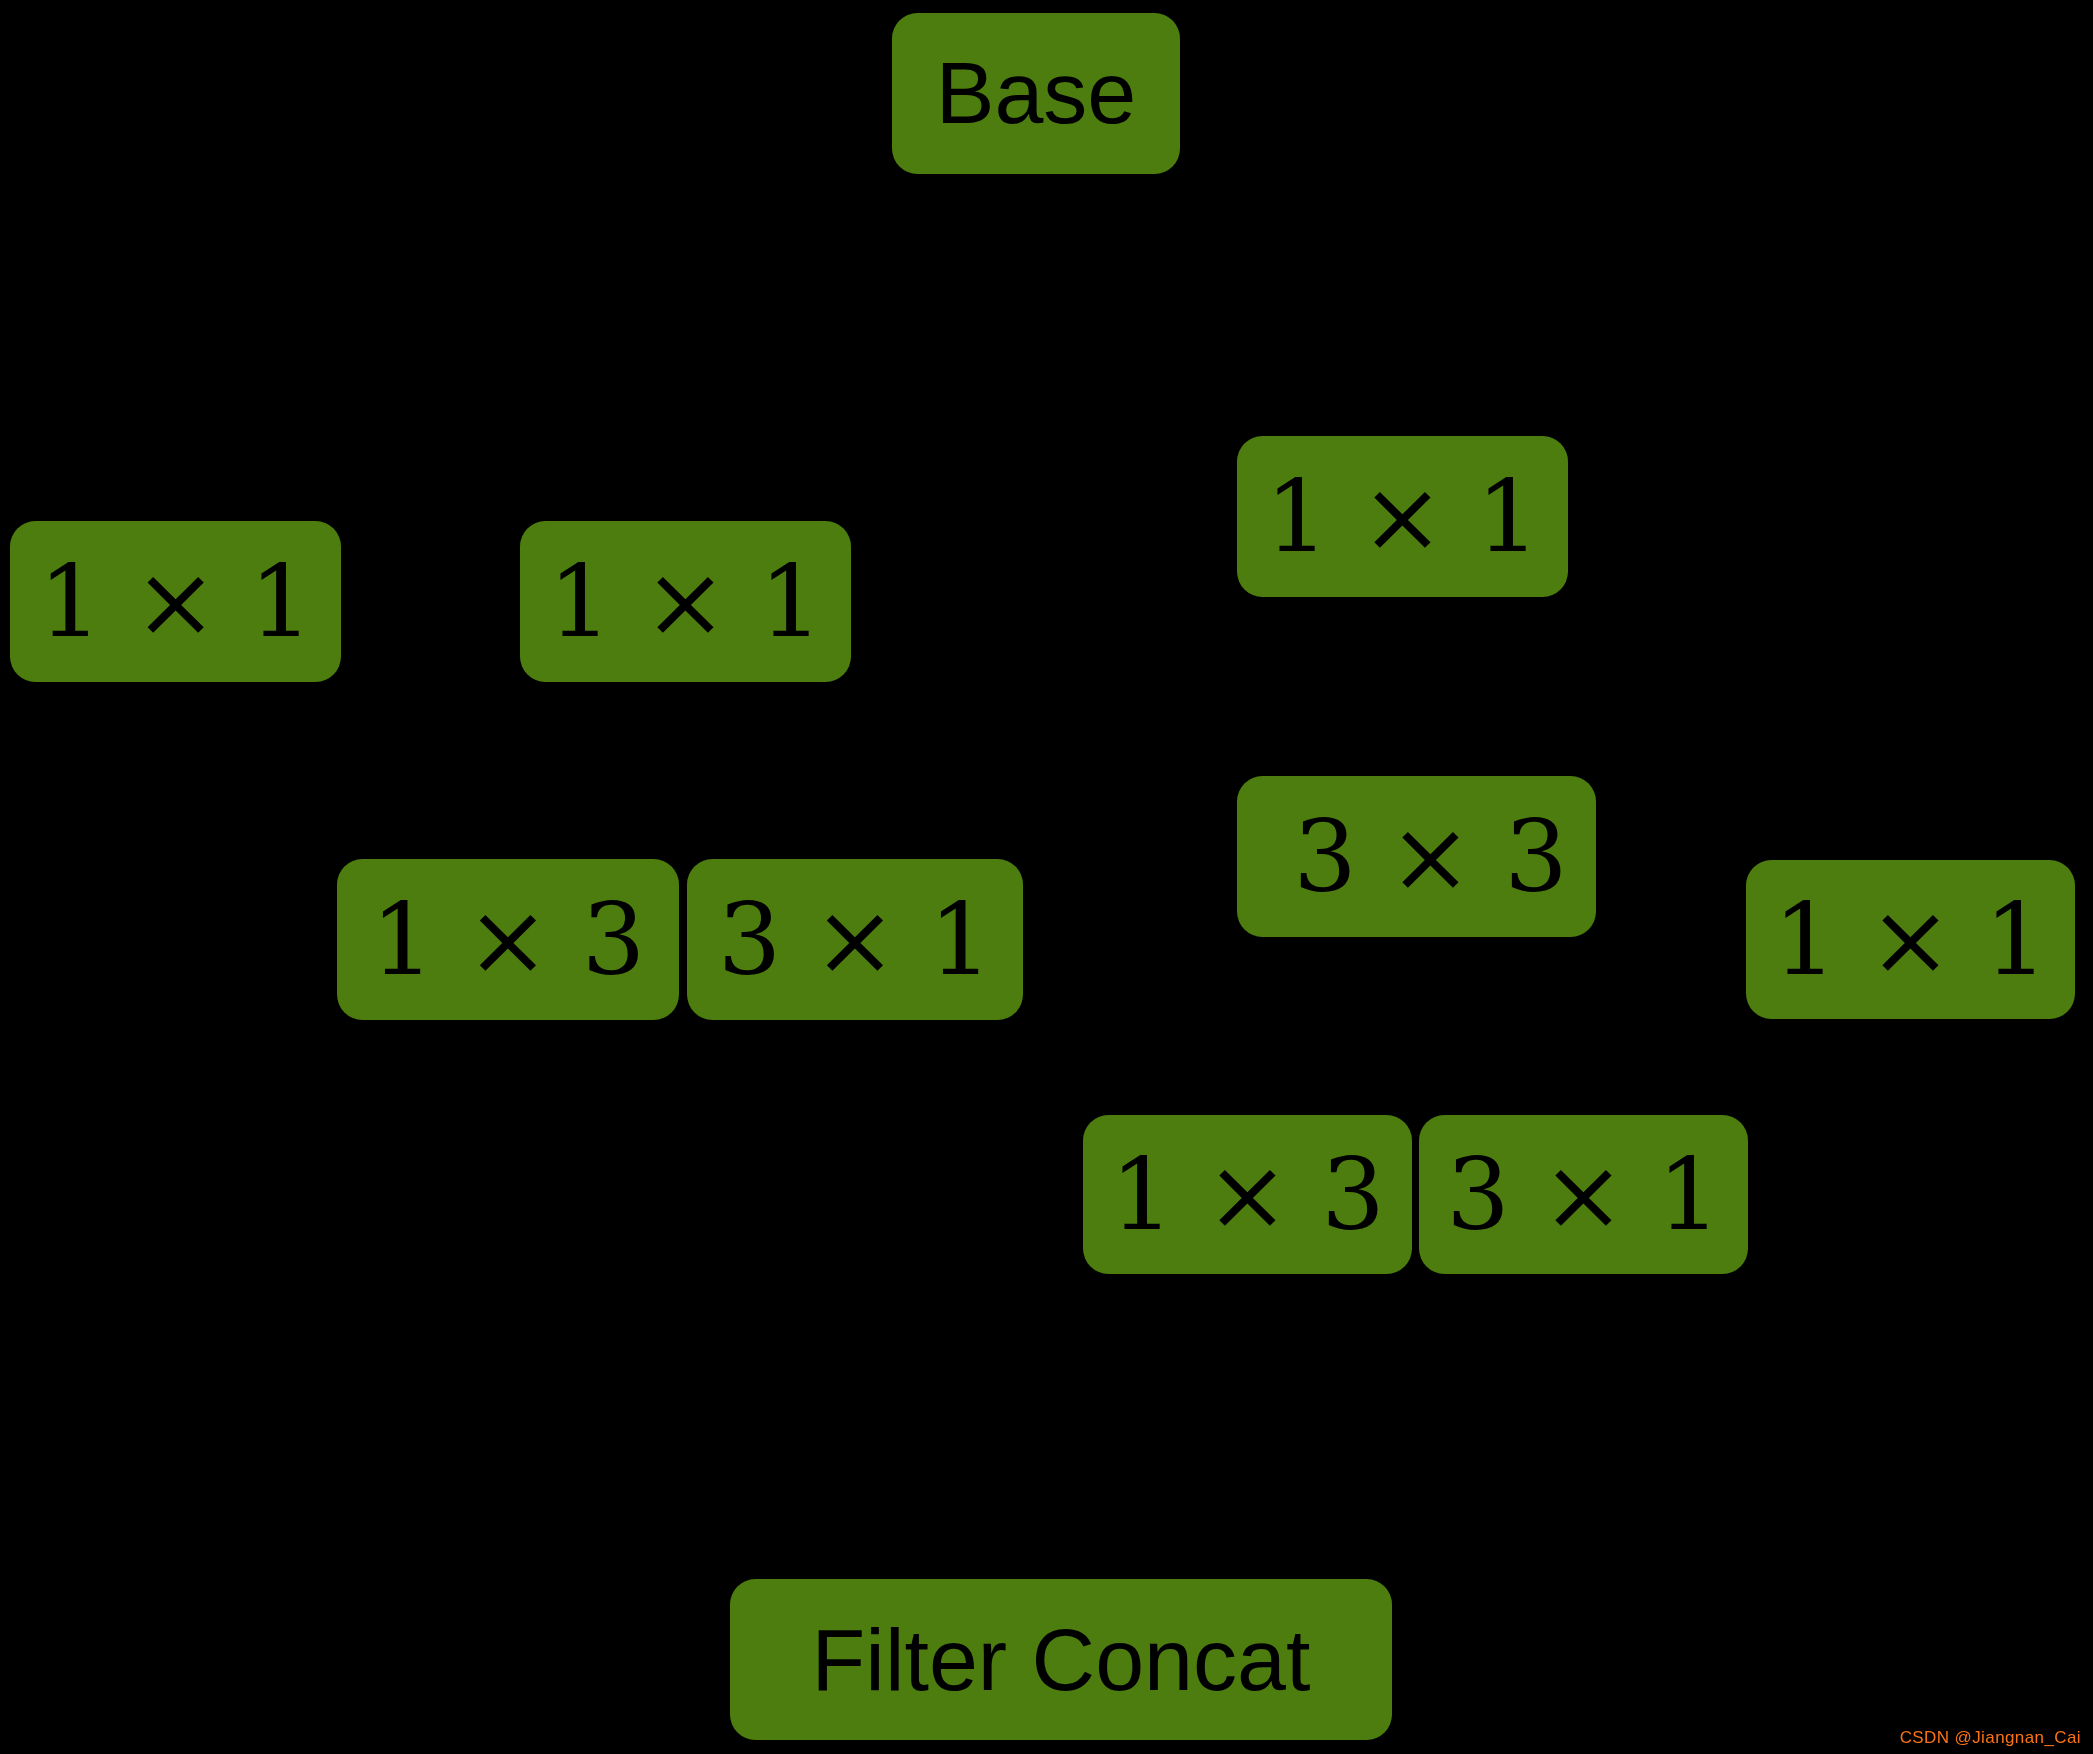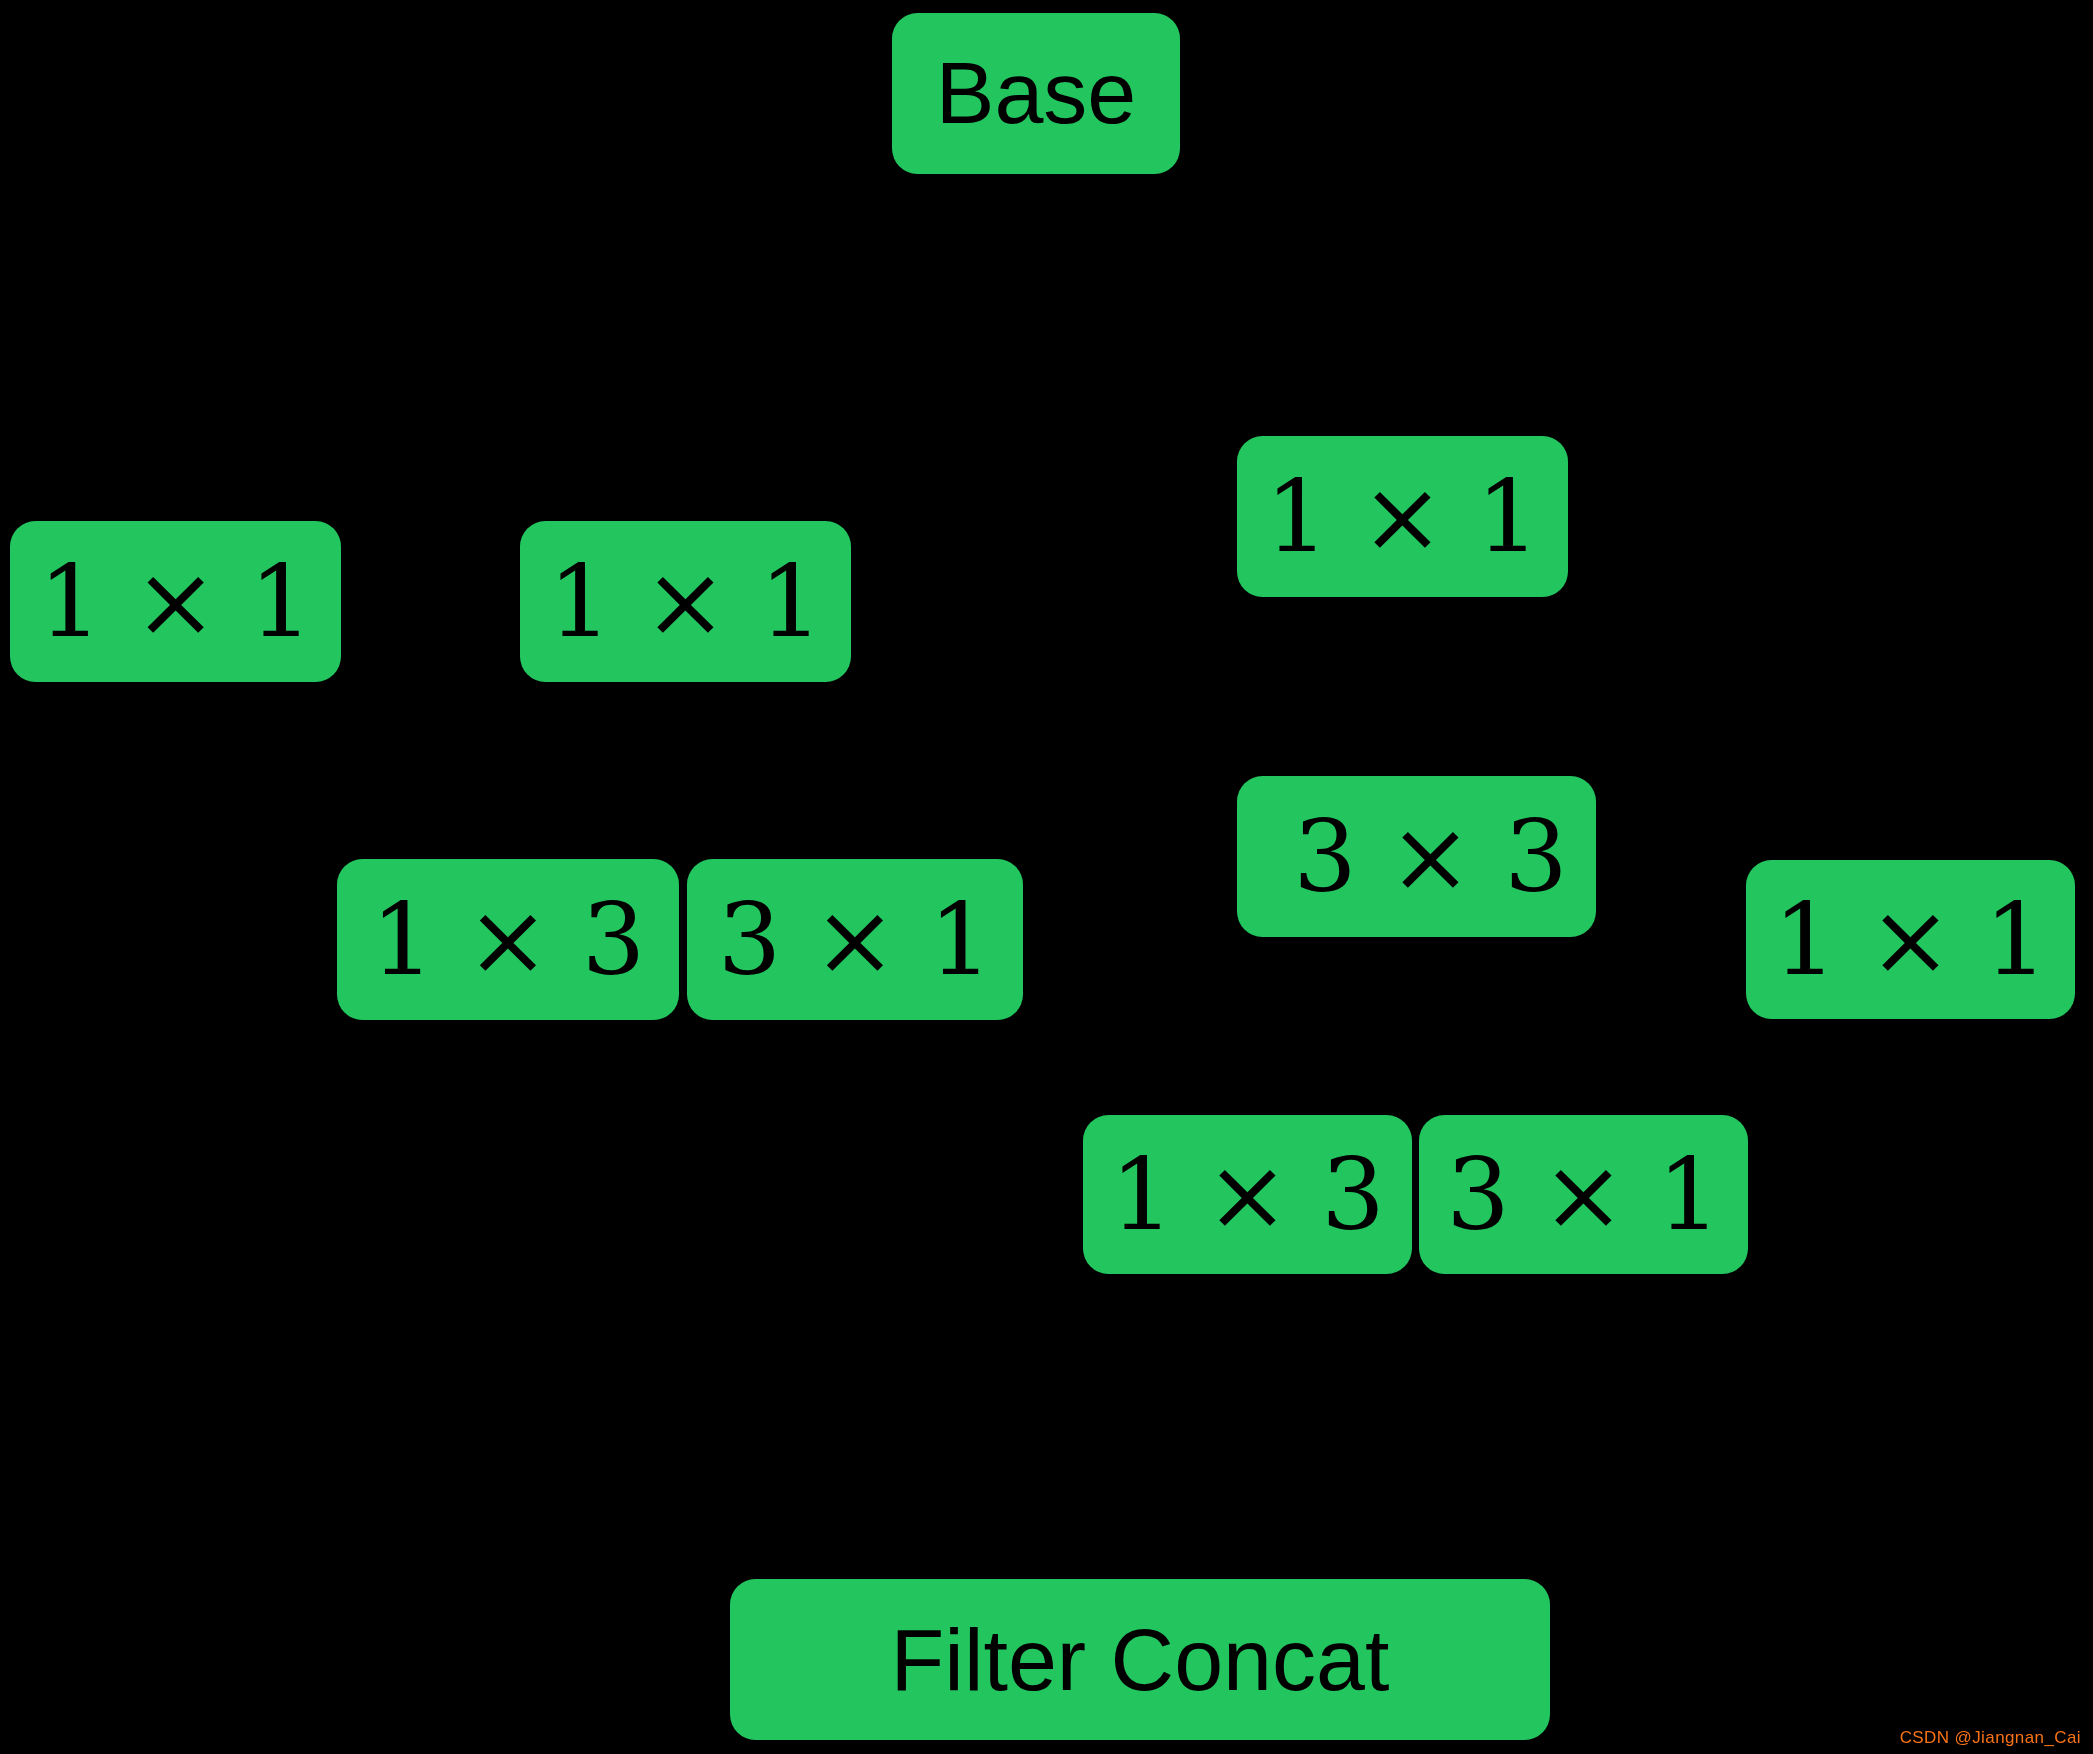--- a/index.html
+++ b/index.html
@@ -6,21 +6,21 @@
   .canvas {
     position: relative;
     width: 2093px;
     height: 1754px;
     background: #000000;
     overflow: hidden;
     font-family: "Liberation Sans", sans-serif;
   }
   .node {
     position: absolute;
-    background: #22c55e;
+    background: #4d7c0f;
     color: #000000;
     border-radius: 25.4px;
     display: flex;
     align-items: center;
     justify-content: center;
     text-align: center;
     line-height: 1;
     white-space: nowrap;
   }
   .sans {
@@ -38,21 +38,21 @@
   .n-b1-1x1     { left: 10.2px;   top: 521px;  width: 331px; height: 161px; }
   .n-b2-1x1     { left: 520px;  top: 521px;  width: 331px; height: 161px; }
   .n-b2-1x3     { left: 337px;  top: 859px; width: 342px; height: 161px; }
   .n-b2-3x1     { left: 687px;  top: 859px; width: 336px; height: 161px; }
   .n-b3-1x1     { left: 1237px; top: 436px;  width: 331px; height: 161px; }
   .n-b3-3x3     { left: 1237px; top: 776px;  width: 331px; height: 161px; padding-left: 28px; }
   .n-b3-1x3     { left: 1083px; top: 1115px; width: 329px; height: 159px; }
   .n-b3-3x1     { left: 1419px; top: 1115px; width: 329px; height: 159px; }
   .n-pool       { left: 1748px; top: 521px;  width: 329px; height: 159px; }
   .n-b4-1x1     { left: 1746px; top: 860px; width: 329px; height: 159px; }
-  .n-concat     { left: 730px;  top: 1579px; width: 820px; height: 161px; }
+  .n-concat     { left: 730px;  top: 1579px; width: 662px; height: 161px; }
   .watermark {
     position: absolute;
     right: 12px;
     bottom: 6px;
     color: #f97316;
     font-family: "Liberation Sans", sans-serif;
     font-size: 17px;
     letter-spacing: 0.4px;
   }
 </style>

